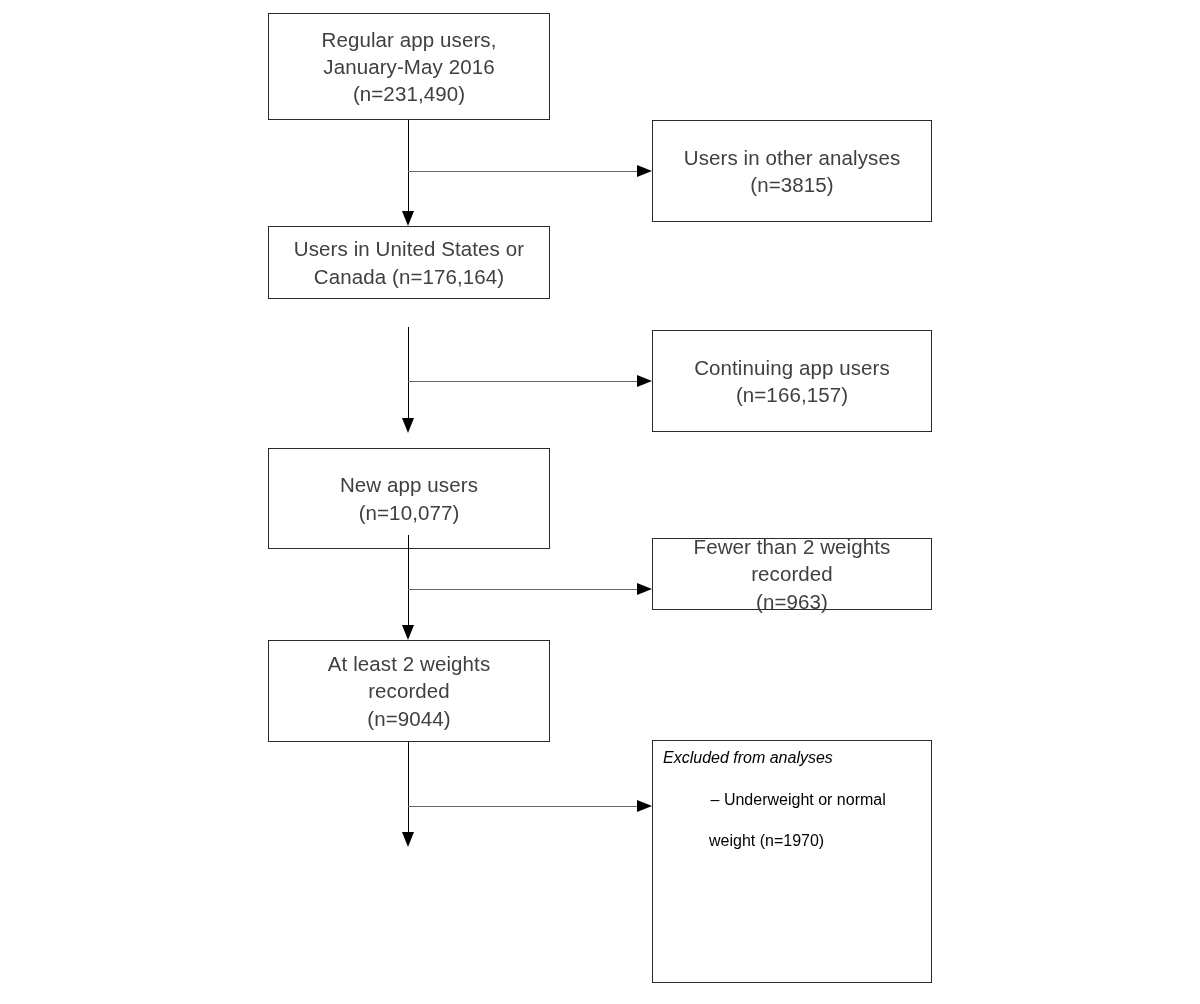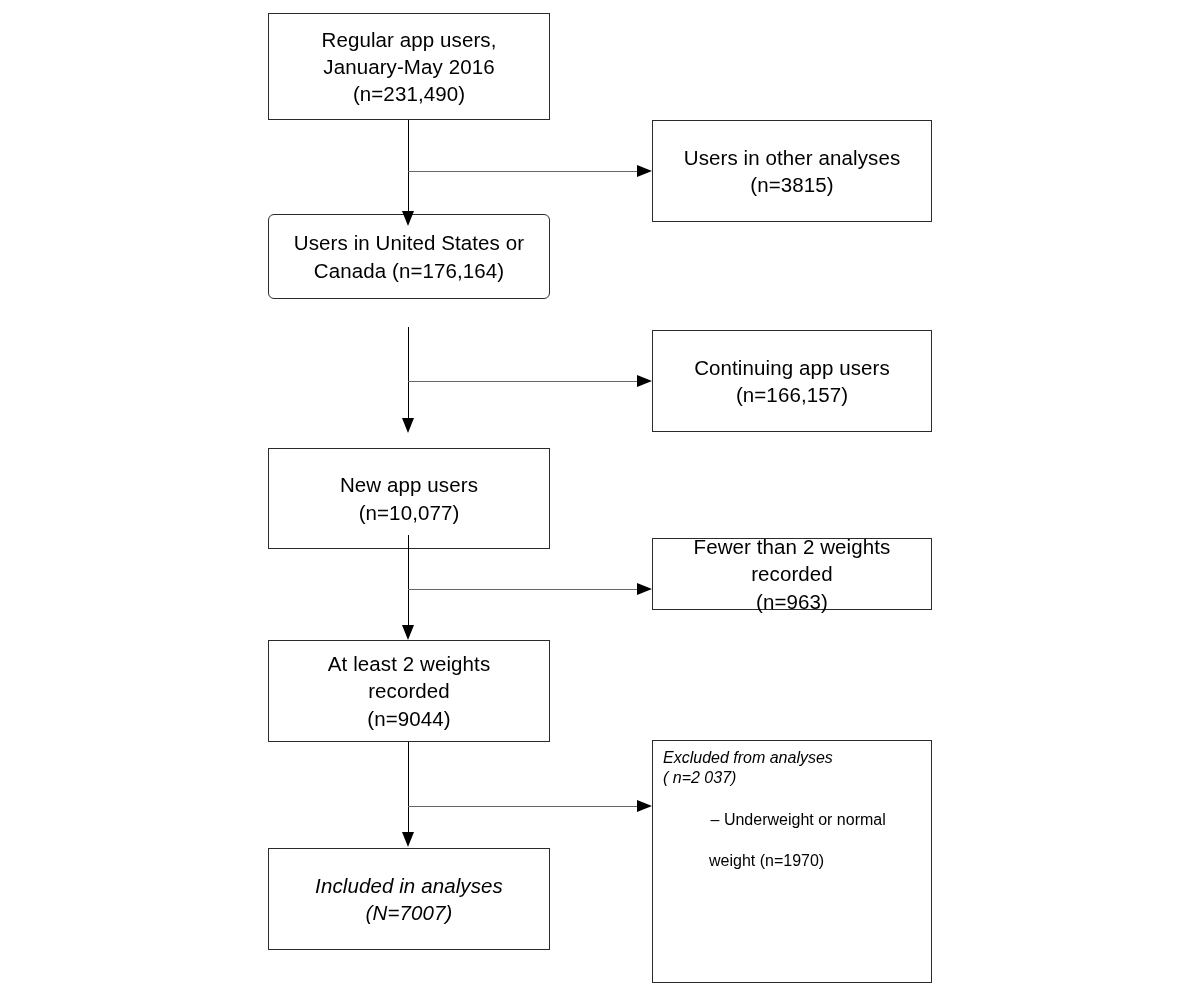--- a/index.html
+++ b/index.html
@@ -23,35 +23,35 @@
     position: absolute;
     box-sizing: border-box;
     border: 1.6px solid #2b2b2b;
     background: #ffffff;
     display: flex;
     align-items: center;
     justify-content: center;
     text-align: center;
     font-size: 20.5px;
     line-height: 1.32;
-    color: #000000;
+    color: #404040;
     letter-spacing: 0.1px;
   }
   .node .lines {
     width: 100%;
     padding: 0 6px;
     box-sizing: border-box;
   }
   .node .ln { display: block; white-space: pre; }
   .node.italic { font-style: italic; }
 
   
   .main-node { left: 268px; width: 282px; }
   #node-regular      { top: 13px;  height: 107px; }
-  #node-us-canada    { top: 214px; height: 85px; border-radius: 6px; }
+  #node-us-canada    { top: 226px; height: 73px; }
   #node-new-users    { top: 448px; height: 101px; }
   #node-two-weights  { top: 640px; height: 102px; }
   #node-included     { top: 848px; height: 102px; }
 
   
   .side-node { left: 652px; width: 280px; }
   #node-other-countries { top: 120px; height: 102px; }
   #node-continuing      { top: 330px; height: 102px; }
   #node-fewer-weights   { top: 538px; height: 72px; }
 
@@ -171,39 +171,32 @@
   <div class="node main-node" id="node-two-weights">
     <span class="lines">
       <span class="ln">At least 2 weights</span>
       <span class="ln">recorded</span>
       <span class="ln">(n=9044)</span>
     </span>
   </div>
 
   <div id="node-excluded">
     <span class="ex-head">Excluded from analyses</span>
-    <span class="ex-head">( n=2 037)</span>
     <div class="ex-list">
       <div class="ex-item">
         <span>– Underweight or normal</span>
         <span class="cont">weight (n=1970)</span>
       </div>
       <div class="ex-item">
         
       </div>
 
     </div>
   </div>
 
-  <div class="node main-node italic" id="node-included">
-    <span class="lines">
-      <span class="ln">Included in analyses</span>
-      <span class="ln">(N=7007)</span>
-    </span>
-  </div>
 
   <div class="edge v-line" style="left:408px; top:120px; height:92px;"></div>
   <div class="arrow-down" style="left:401.5px; top:211px;"></div>
   <div class="edge h-line" style="left:408px; top:171px; width:229px;"></div>
   <div class="arrow-right" style="left:637px; top:164.5px;"></div>
 
   <div class="edge v-line" style="left:408px; top:327px; height:92px;"></div>
   <div class="arrow-down" style="left:401.5px; top:418px;"></div>
   <div class="edge h-line" style="left:408px; top:381px; width:229px;"></div>
   <div class="arrow-right" style="left:637px; top:374.5px;"></div>

